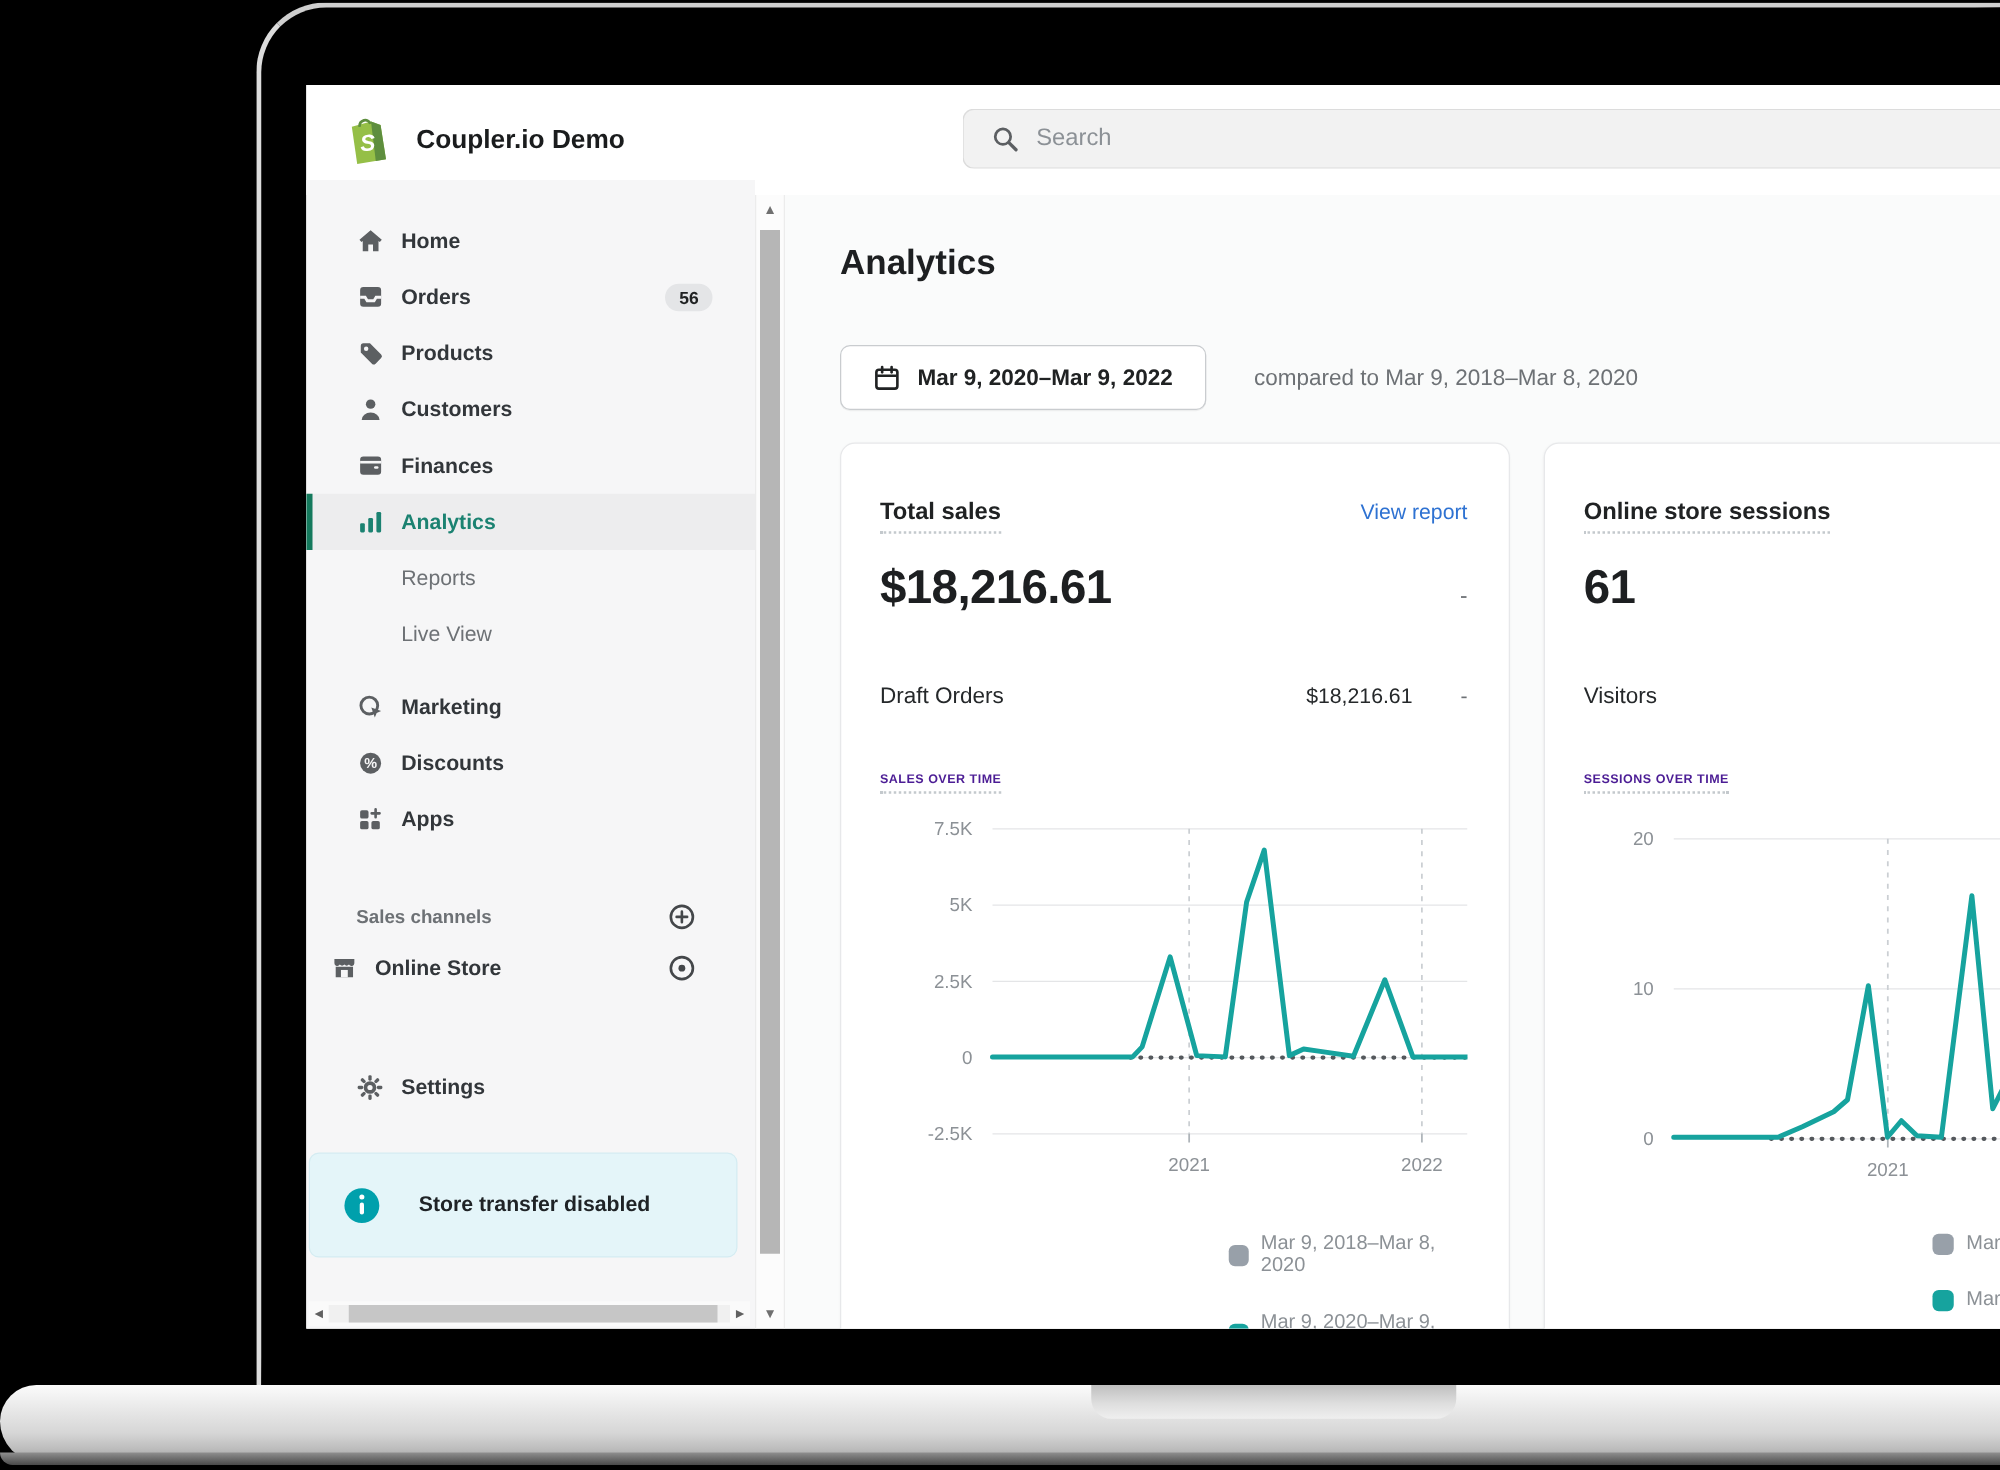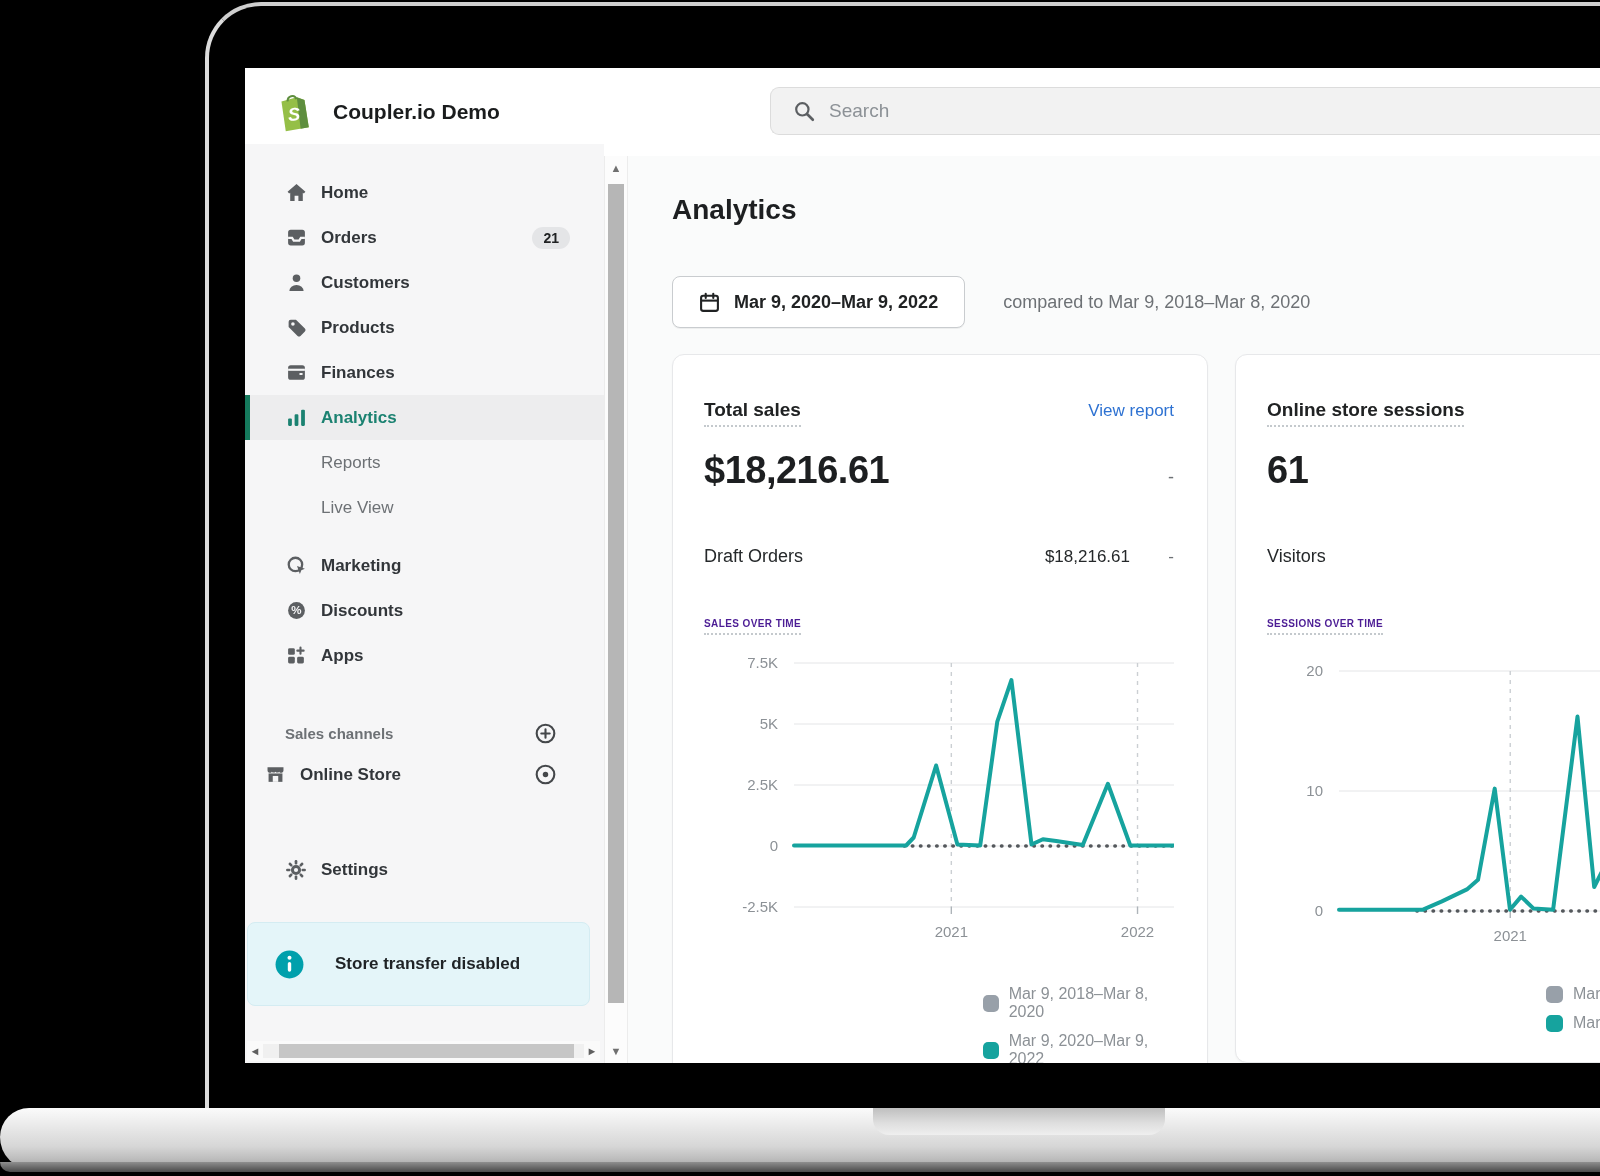--- a/index.html
+++ b/index.html
@@ -87,21 +87,21 @@
   .view-report { font-size:17px; color:#2e72d2; text-decoration:none; cursor:pointer; }
   .value-row { margin-top:22px; display:flex; align-items:baseline; justify-content:space-between; }
   .big-value { font-size:38px; font-weight:700; color:#1d1f21; letter-spacing:-.5px; }
   .delta { font-size:18px; color:#6d7175; }
   .detail-row { margin-top:54px; display:flex; align-items:baseline; font-size:18px; color:#25282a; }
   .detail-val { margin-left:auto; font-size:17px; }
   .detail-delta { width:44px; text-align:right; font-size:17px; color:#6d7175; }
   .chart-heading-row { margin-top:46px; }
   .chart-heading { font-size:10px; font-weight:700; color:#4c1d95; letter-spacing:.4px; }
   .chart-wrap { margin-top:18px; }
-  .legend { margin-top:32px; margin-left:279px; display:flex; flex-direction:column; gap:11px; }
+  .legend { margin-top:32px; margin-left:279px; display:flex; flex-direction:column; gap:27px; }
   .legend-row { display:flex; align-items:center; gap:10px; }
   .legend-swatch { width:17px; height:17px; border-radius:5px; }
   .legend-prev { background:#98a0a9; }
   .legend-cur { background:#16a39e; }
   .legend-label { font-size:16px; color:#8c9196; }
 
   svg text { font-family:"Liberation Sans",sans-serif; }
 </style>
 </head>
 <body>
@@ -143,39 +143,39 @@
         <span class="lbl">Home</span>
       </div>
       <div class="nav-item">
         <span class="ico">
           <svg width="21" height="21" viewBox="0 0 20 20">
               <path d="M4.5 2.5 h11 a2.5 2.5 0 0 1 2.5 2.5 v10 a2.5 2.5 0 0 1 -2.5 2.5 h-11 A2.5 2.5 0 0 1 2 15 V5 a2.5 2.5 0 0 1 2.5 -2.5 Z" fill="currentColor"></path>
               <path d="M2 9.2 h4.4 l1.6 2.6 h4 l1.6 -2.6 H18 v2.2 h-3.2 l-1.6 2.6 H6.8 L5.2 11.4 H2 Z" fill="#f6f6f7"></path>
             </svg>
         </span>
         <span class="lbl">Orders</span>
-        <span class="badge">21</span>
+        <span class="badge">56</span>
+      </div>
+      <div class="nav-item">
+        <span class="ico">
+          <svg width="21" height="21" viewBox="0 0 20 20">
+              <path d="M2.5 4.5 A2 2 0 0 1 4.5 2.5 h5 L18 11 a2 2 0 0 1 0 2.8 l-4.2 4.2 a2 2 0 0 1 -2.8 0 L2.5 9.5 Z" fill="currentColor"></path>
+              <circle cx="6.6" cy="6.6" r="1.7" fill="#f6f6f7"></circle>
+            </svg>
+        </span>
+        <span class="lbl">Products</span>
       </div>
       <div class="nav-item">
         <span class="ico">
           <svg width="21" height="21" viewBox="0 0 20 20">
               <circle cx="10" cy="6" r="3.6" fill="currentColor"></circle>
               <path d="M3.2 18 a6.8 5.6 0 0 1 13.6 0 Z" fill="currentColor"></path>
             </svg>
         </span>
         <span class="lbl">Customers</span>
-      </div>
-      <div class="nav-item">
-        <span class="ico">
-          <svg width="21" height="21" viewBox="0 0 20 20">
-              <path d="M2.5 4.5 A2 2 0 0 1 4.5 2.5 h5 L18 11 a2 2 0 0 1 0 2.8 l-4.2 4.2 a2 2 0 0 1 -2.8 0 L2.5 9.5 Z" fill="currentColor"></path>
-              <circle cx="6.6" cy="6.6" r="1.7" fill="#f6f6f7"></circle>
-            </svg>
-        </span>
-        <span class="lbl">Products</span>
       </div>
       <div class="nav-item">
         <span class="ico">
           <svg width="21" height="21" viewBox="0 0 20 20">
               <path d="M2 5.5 A2.5 2.5 0 0 1 4.5 3 h11 A2.5 2.5 0 0 1 18 5.5 v9 A2.5 2.5 0 0 1 15.5 17 h-11 A2.5 2.5 0 0 1 2 14.5 Z" fill="currentColor"></path>
               <rect x="2" y="6.4" width="16" height="2" fill="#f6f6f7"></rect>
               <rect x="12.6" y="10.4" width="3.4" height="2" rx="1" fill="#f6f6f7"></rect>
             </svg>
         </span>
         <span class="lbl">Finances</span>

